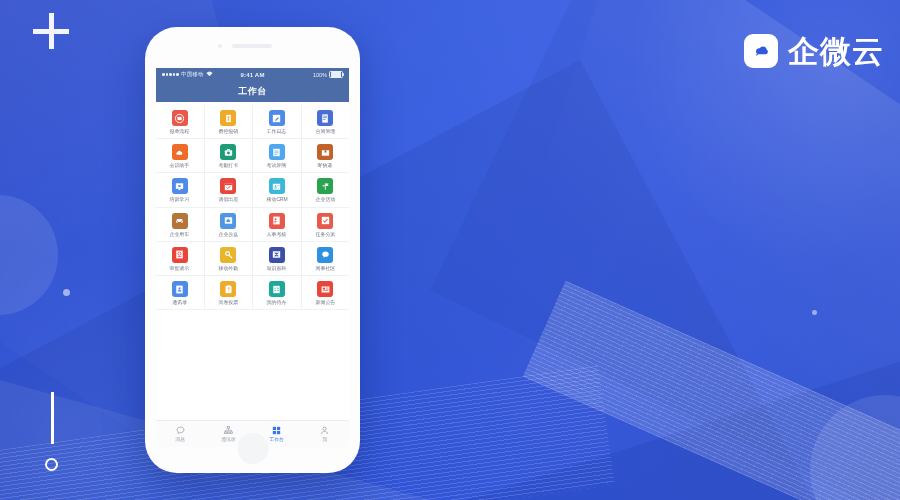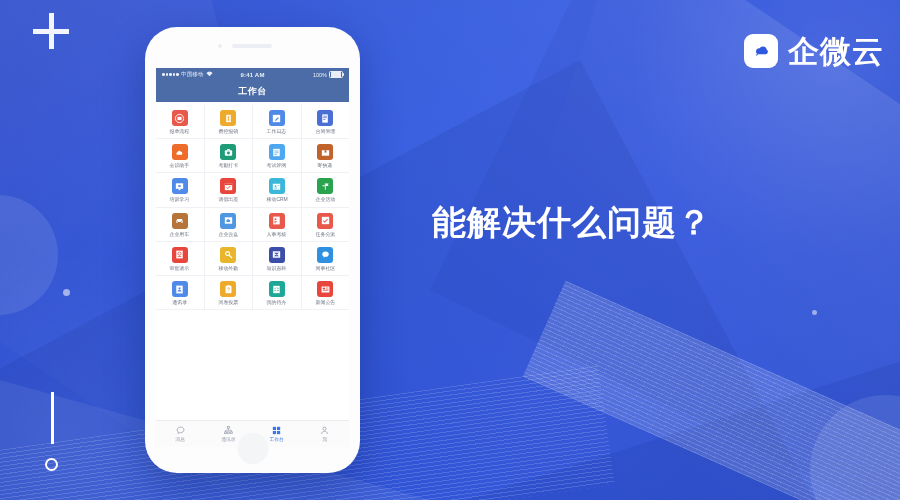--- a/index.html
+++ b/index.html
@@ -179,21 +179,20 @@
     <span class="logo-badge">
       <svg viewBox="0 0 24 24" width="22" height="22" aria-hidden="true">
         <path fill="#2f5ae0" d="M18.2 10.3a4.2 4.2 0 0 0-4.05-3.3 4.25 4.25 0 0 0-3.7 2.1 3.3 3.3 0 0 0-3.9 3.2A3.25 3.25 0 0 0 9.8 15.6h7.6a2.95 2.95 0 0 0 .8-5.3z"></path>
         <path fill="#2f5ae0" d="M9.1 15.2l-2.3 2.45.25-2.45z"></path>
       </svg>
     </span>
     <span class="logo-text">企微云</span>
   </div>
 
   <div class="headline">
-    <div>能解决什么问题？</div>
   </div>
 
   <div class="phone">
     <div class="phone-top">
       <span class="cam"></span>
       <span class="speaker"></span>
     </div>
 
     <div class="screen">
 

